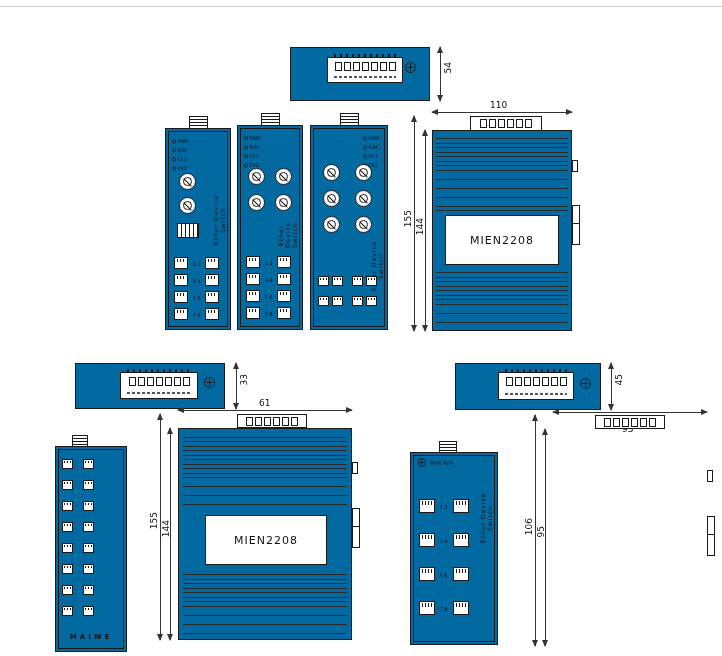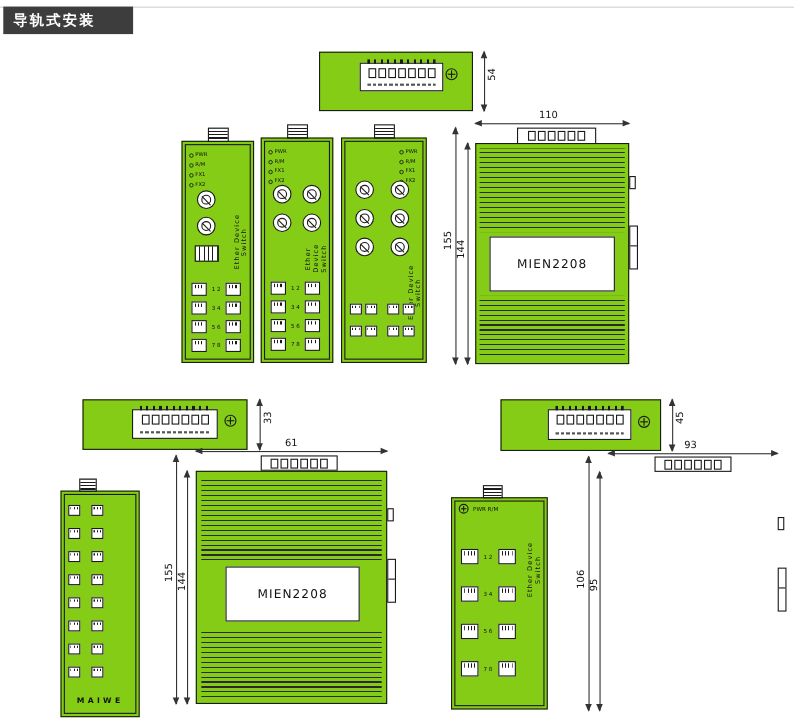--- a/index.html
+++ b/index.html
@@ -1,21 +1,21 @@
 <!DOCTYPE html>
 <html><head>
 <meta charset="utf-8">
 <style>
   *{margin:0;padding:0;box-sizing:border-box}
   html,body{background:#fff}
   body{font-family:"DejaVu Sans","Liberation Sans",sans-serif;color:#111}
   #canvas{position:relative;width:722px;height:656px;background:#fff;overflow:hidden}
   .topline{position:absolute;left:0;top:6px;width:722px;height:1px;background:#cfcfcf}
   .hdr{position:absolute;left:3px;top:6px;width:118px;height:25px;background:#3d3d3d;color:#fff;font-size:13px;font-weight:bold;display:flex;align-items:center;padding-left:9px;letter-spacing:2px}
-  .dev{position:absolute;border:1.5px solid #1a1a1a;background:#84cc16}
+  .dev{position:absolute;border:1.5px solid #1a1a1a;background:#0369a1}
   .inner{position:absolute;inset:2px;border:1px solid #1a1a1a;pointer-events:none}
   .conn{position:absolute;border:1px solid #1a1a1a;background:repeating-linear-gradient(to bottom,#fff 0 2px,#1a1a1a 2px 3px)}
   .tblock{position:absolute;border:1px solid #1a1a1a;display:flex;gap:2px;justify-content:center;align-items:flex-start;padding-top:4px;background:#fff}
   .tblock::before{content:"";position:absolute;top:-4px;left:6px;right:6px;height:4px;background:repeating-linear-gradient(to right,#1a1a1a 0 2px,transparent 2px 6px)}
   .tblock::after{content:"";position:absolute;bottom:4px;left:6px;right:6px;height:2px;background:repeating-linear-gradient(to right,#555 0 3px,transparent 3px 5px)}
   .tsq{width:7px;height:9px;border:1px solid #1a1a1a;background:#fff}
   .screw{position:absolute;width:11px;height:11px;border:1px solid #1a1a1a;border-radius:50%}
   .screw.sm{width:9px;height:9px}
   .screw::before{content:"";position:absolute;left:50%;top:1px;bottom:1px;width:1px;margin-left:-.5px;background:#1a1a1a}
   .screw::after{content:"";position:absolute;top:50%;left:1px;right:1px;height:1px;margin-top:-.5px;background:#1a1a1a}
@@ -50,23 +50,20 @@
   .clip::after{content:"";position:absolute;left:0;right:0;top:45%;height:1px;background:#1a1a1a}
   .tab{position:absolute;border:1px solid #1a1a1a;background:#fff}
   .brand{position:absolute;font-size:7px;font-weight:bold;letter-spacing:3px;text-align:center;color:#111}
   .smalltext{position:absolute;font-size:6px;color:#111;white-space:nowrap;transform:scale(.85);transform-origin:left top}
 </style>
 </head>
 <body>
 
 <div id="canvas">
   <div class="topline"></div>
-  <div class="hdr">
-    <span>导轨式安装</span>
-  </div>
 
   <div class="dev" style="left:290px;top:47px;width:140px;height:54px">
     <div class="tblock" style="left:36px;top:9px;width:76px;height:26px">
       <div class="tsq"></div>
         <div class="tsq"></div>
         <div class="tsq"></div>
         <div class="tsq"></div>
         <div class="tsq"></div>
         <div class="tsq"></div>
         <div class="tsq"></div>
@@ -271,21 +268,21 @@
     <div class="pnum" style="left:24px;top:84px">3 4</div>
     <div class="rjb" style="left:8px;top:114px"></div>
       <div class="rjb" style="left:42px;top:114px"></div>
     <div class="pnum" style="left:24px;top:118px">5 6</div>
     <div class="rjb" style="left:8px;top:148px"></div>
       <div class="rjb" style="left:42px;top:148px"></div>
     <div class="pnum" style="left:24px;top:152px">7 8</div>
   </div>
 
   <div class="hdim" style="left:553px;top:412px;width:154px"></div>
-  <div class="dimlabel" style="left:622px;top:400px">93</div>
+  <div class="dimlabel" style="left:622px;top:424px">93</div>
   <div class="sterm" style="left:595px;top:415px;width:70px;height:14px">
     <div class="tsq"></div>
       <div class="tsq"></div>
       <div class="tsq"></div>
       <div class="tsq"></div>
       <div class="tsq"></div>
       <div class="tsq"></div>
   </div>
   <div class="tab" style="left:707px;top:470px;width:6px;height:12px"></div>
   <div class="clip" style="left:707px;top:516px;width:8px;height:40px"></div>

